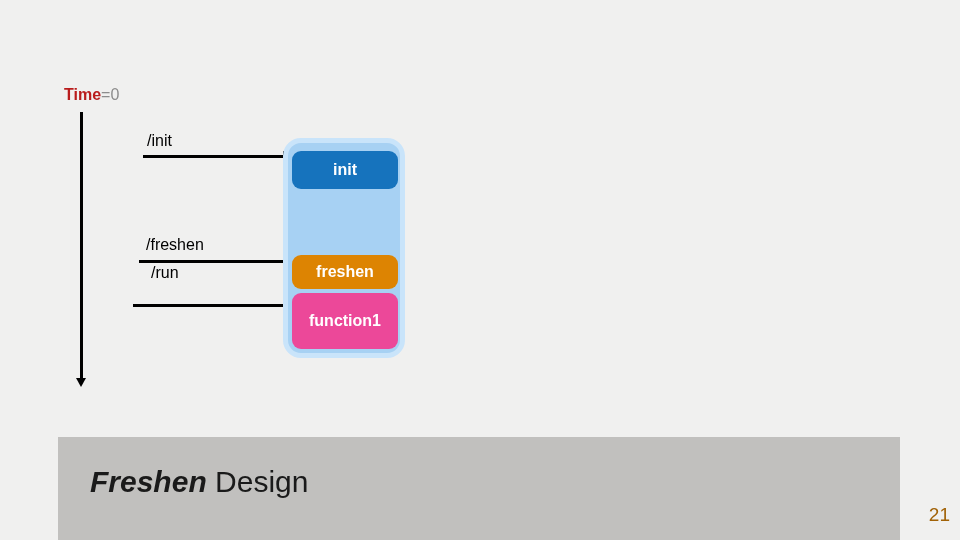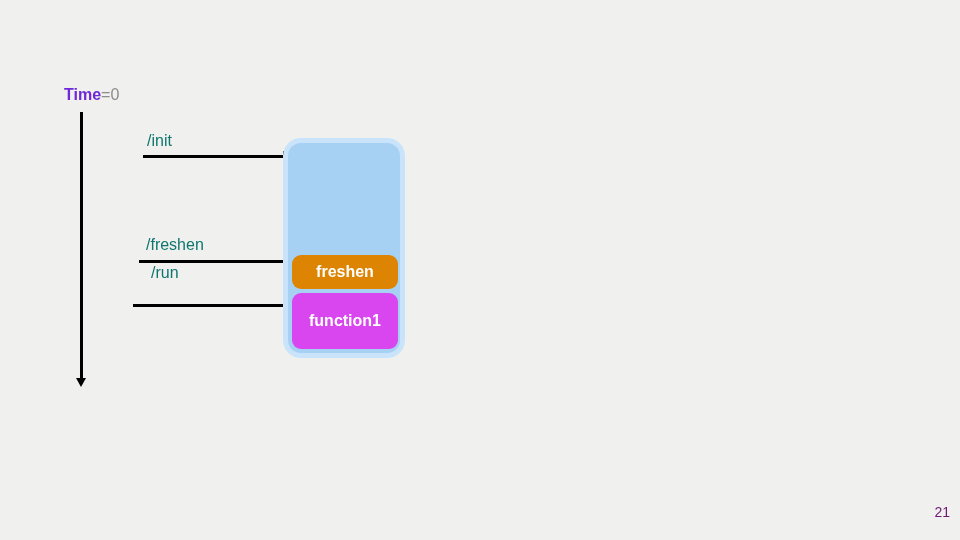--- a/index.html
+++ b/index.html
@@ -17,21 +17,21 @@
 
   
   .time-label {
     position: absolute;
     left: 64px;
     top: 86px;
     font-size: 16px;
     color: #000;
     white-space: nowrap;
   }
-  .time-label .t-bold { font-weight: bold; color: #6d28d9; }
+  .time-label .t-bold { font-weight: bold; color: #b91c1c; }
   .time-label .t-dim  { font-weight: normal; color: #8c8c8c; }
 
   
   .vline {
     position: absolute;
     left: 80px;
     top: 112px;
     width: 3px;
     height: 266px;
     background: #000;
@@ -43,21 +43,21 @@
     width: 0; height: 0;
     border-left: 5.5px solid transparent;
     border-right: 5.5px solid transparent;
     border-top: 9px solid #000;
   }
 
   
   .call-label {
     position: absolute;
     font-size: 16px;
-    color: #0f766e;
+    color: #000000;
     white-space: nowrap;
   }
   .hline {
     position: absolute;
     height: 3px;
     background: #000;
   }
   .hline-head {
     position: absolute;
     width: 0; height: 0;
@@ -99,21 +99,21 @@
     border-radius: 9px;
     color: #fff;
     font-size: 16px;
     font-weight: bold;
     display: flex;
     align-items: center;
     justify-content: center;
   }
   .box-init     { top: 151px; height: 38px; background: #1673BD; }
   .box-freshen  { top: 255px; height: 34px; background: #DD8402; }
-  .box-function { top: 293px; height: 56px; background: #d946ef; }
+  .box-function { top: 293px; height: 56px; background: #ec4899; }
 
   
   .footer-bar {
     position: absolute;
     left: 58px;
     top: 437px;
     width: 842px;
     height: 103px;
     background: #C1C0BE;
   }
@@ -127,22 +127,22 @@
   }
   .footer-title .ft-em { font-weight: bold; font-style: italic; }
   .footer-title .ft-re { font-weight: normal; font-style: normal; }
 
   .page-number {
     position: absolute;
     left: 928px;
     top: 504px;
     width: 22px;
     text-align: right;
-    font-size: 14px;
-    color: #701a75;
+    font-size: 19px;
+    color: #a16207;
   }
 </style>
 </head>
 <body>
 
 <div class="slide">
 
   <div class="time-label">
     <span class="t-bold">Time</span><span class="t-dim">=0</span>
   </div>
@@ -157,19 +157,25 @@
   <div class="call-label label-freshen">/freshen</div>
   <div class="hline line-freshen"></div>
   <div class="hline-head head-freshen"></div>
 
   <div class="call-label label-run">/run</div>
   <div class="hline line-run"></div>
   <div class="hline-head head-run"></div>
 
   <div class="proc-container"></div>
 
+  <div class="proc-box box-init">init</div>
   <div class="proc-box box-freshen">freshen</div>
   <div class="proc-box box-function">function1</div>
 
+  <div class="footer-bar">
+    <div class="footer-title">
+      <span class="ft-em">Freshen</span><span class="ft-re"> Design</span>
+    </div>
+  </div>
 
   <div class="page-number">21</div>
 
 </div>
 
 </body></html>

